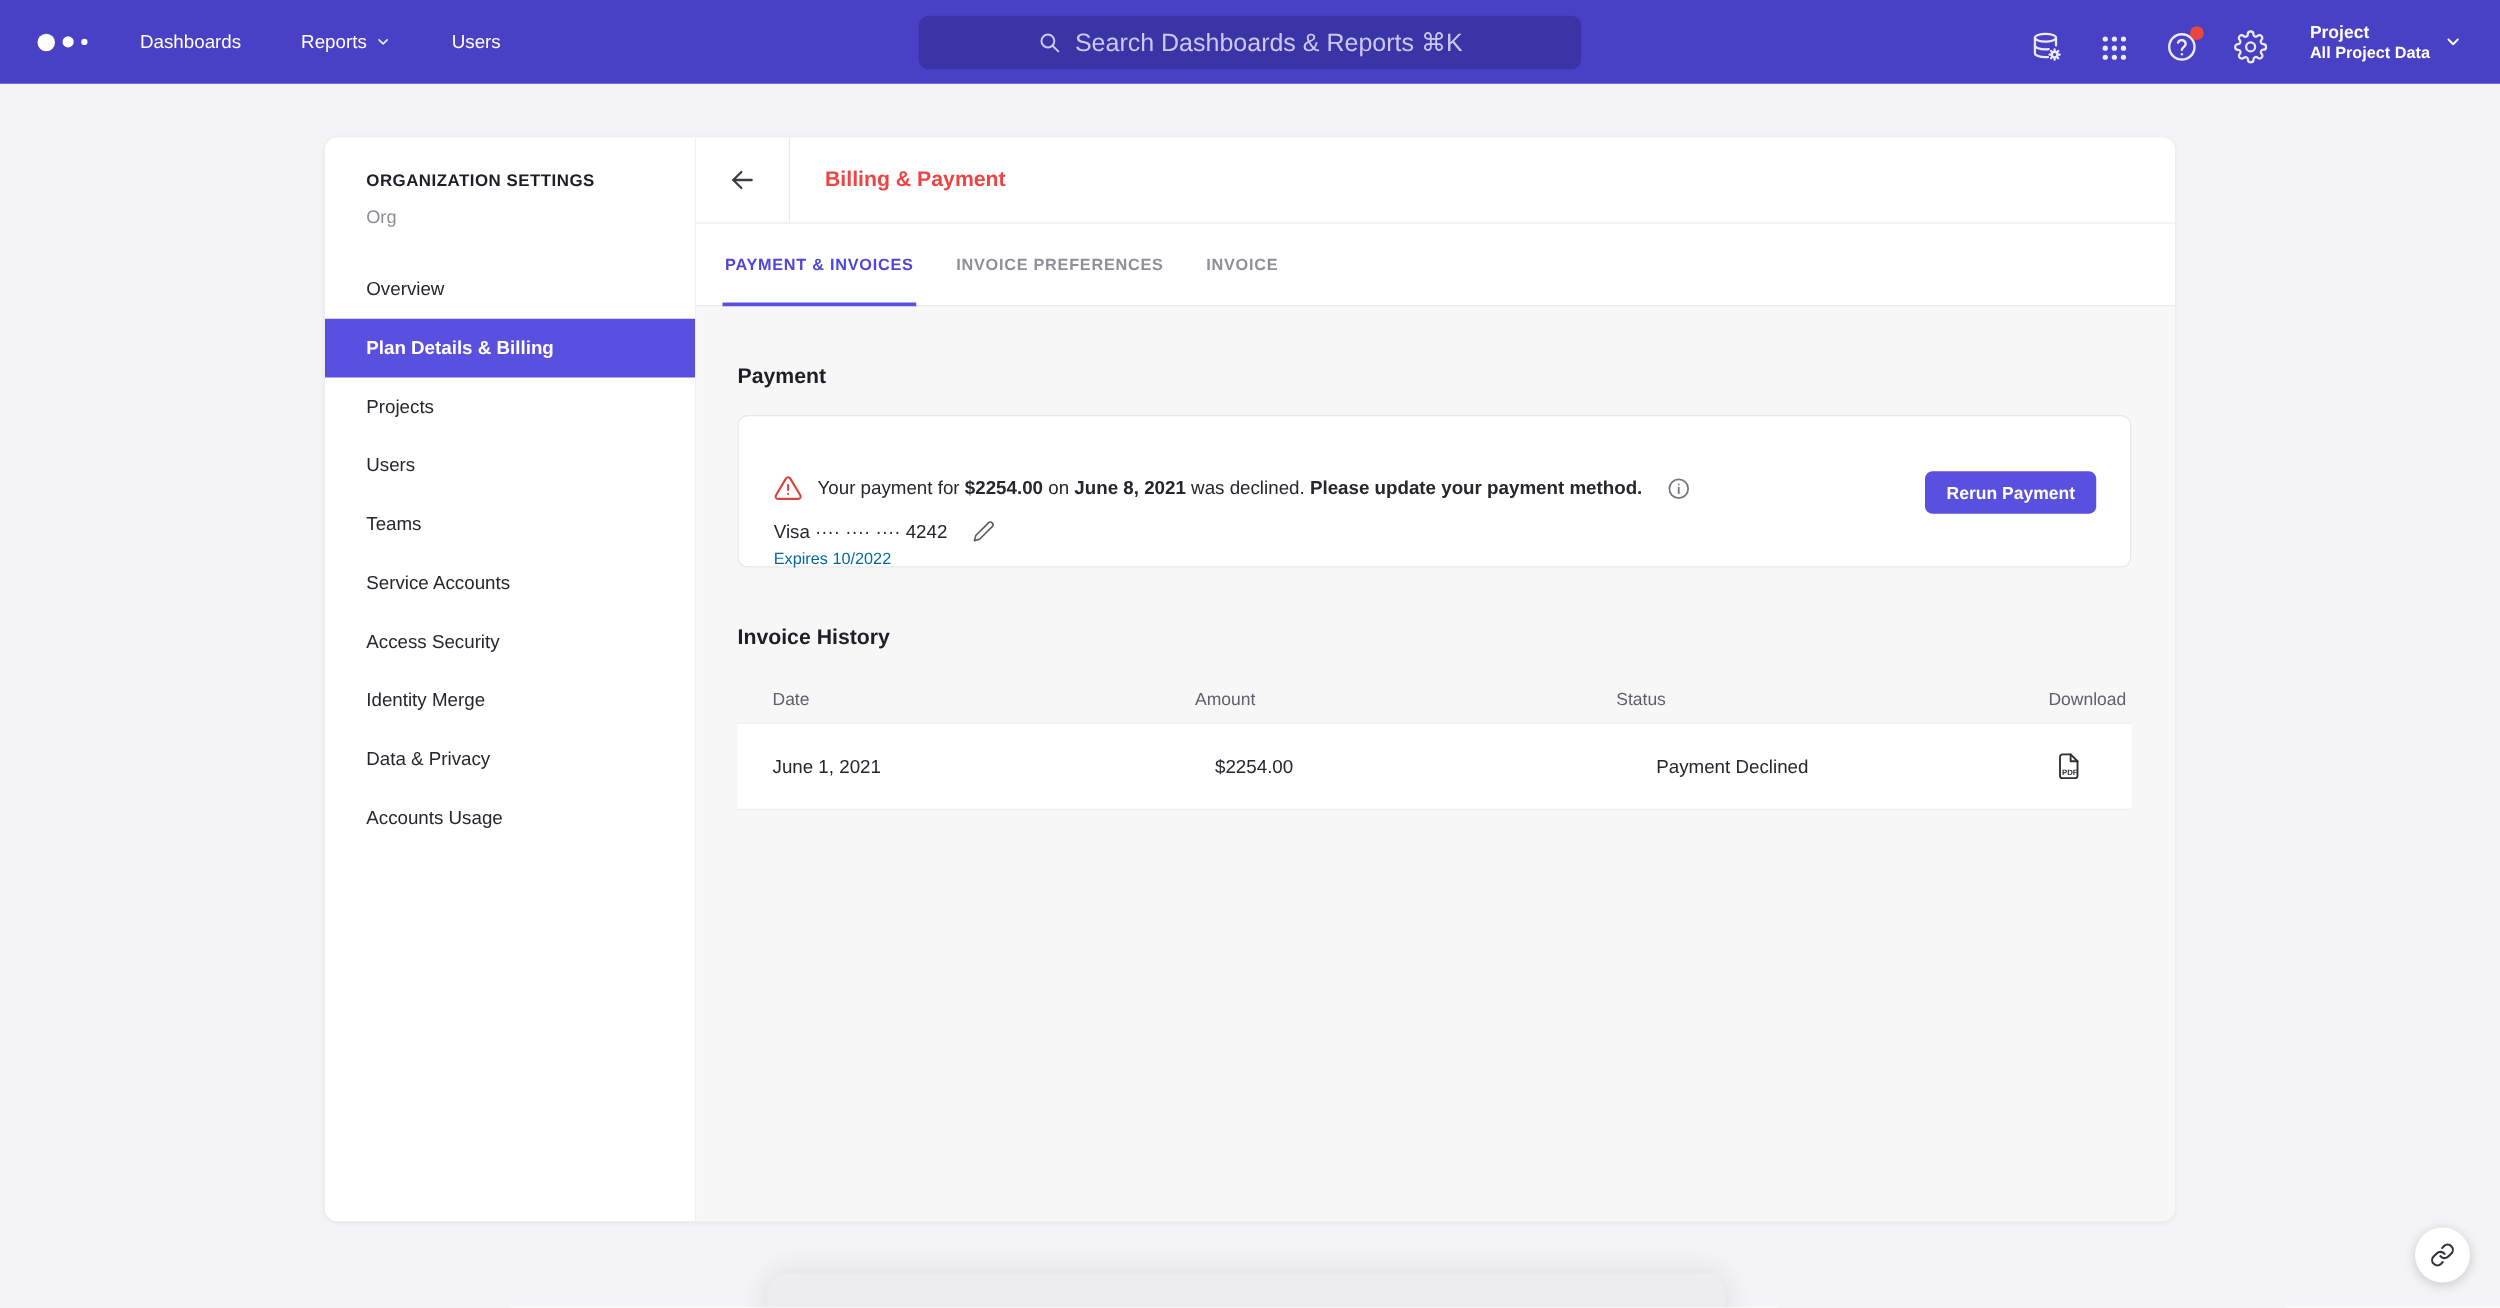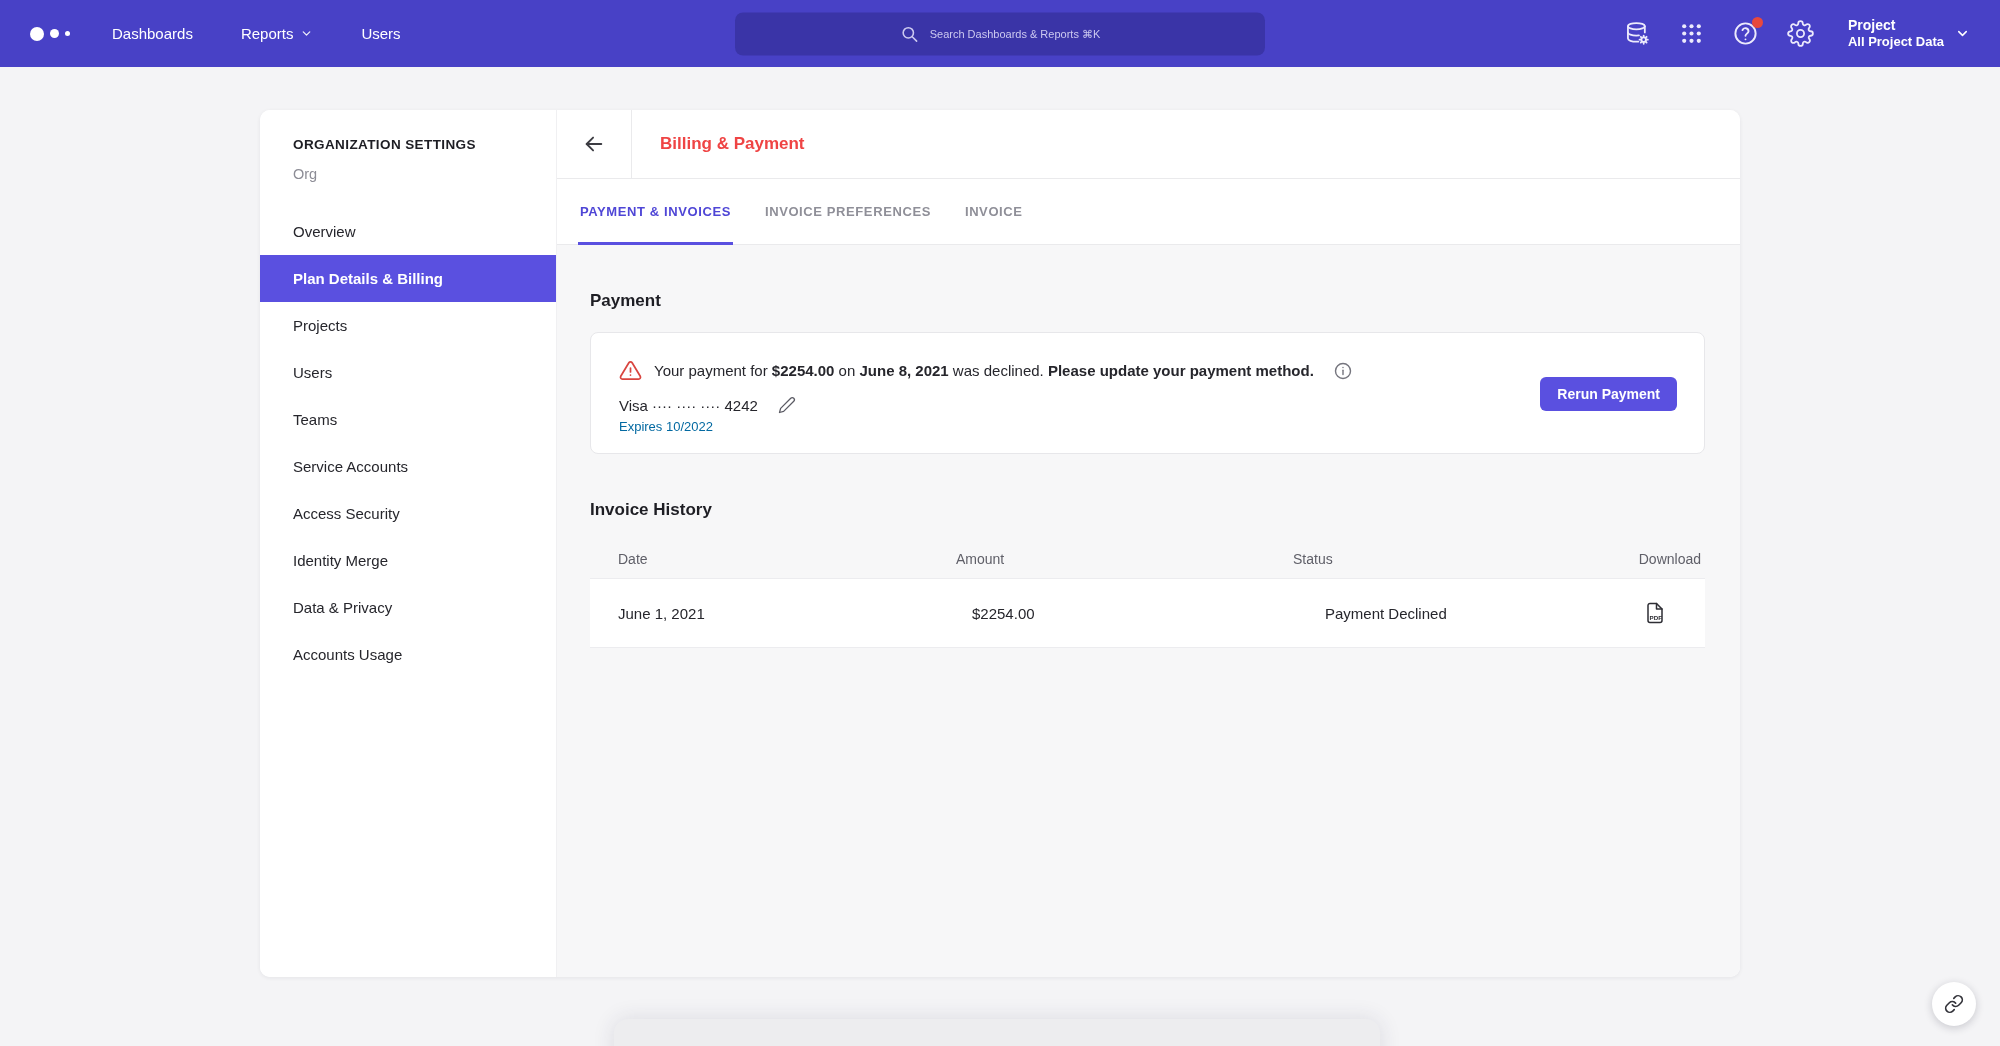--- a/index.html
+++ b/index.html
@@ -22,23 +22,23 @@
   .logo .d1 { width:14px; height:14px; }
   .logo .d2 { width:9px; height:9px; }
   .logo .d3 { width:5px; height:5px; }
   .nav-links { display:flex; align-items:center; gap:48px; }
   .nav-link { display:flex; align-items:center; gap:7px; font-size:15px; font-weight:500; color:#fff; cursor:pointer; }
   .nav-link svg { opacity:.9; }
   .search-box {
     position:absolute; left:50%; top:50%; transform:translate(-50%,-50%);
     width:530px; height:43px; background:rgba(10,8,60,0.22); border-radius:8px;
     display:flex; align-items:center; justify-content:center; gap:11px;
-    color:#ccc9f0; font-size:11px; cursor:text;
-  }
-  .nav-right { margin-left:auto; display:flex; align-items:center; gap:28px; }
+    color:#ccc9f0; font-size:20px; cursor:text;
+  }
+  .nav-right { margin-left:auto; display:flex; align-items:flex-end; gap:28px; }
   .nav-icon-btn { position:relative; color:#eceafc; cursor:pointer; display:flex; }
   .badge-dot { position:absolute; top:-3px; right:-4px; width:11px; height:11px; border-radius:50%; background:#e8483d; }
   .project-switch { display:flex; align-items:center; gap:11px; margin-left:6px; cursor:pointer; }
   .project-lines { line-height:1.3; }
   .project-label { font-size:14px; font-weight:700; }
   .project-value { font-size:13px; font-weight:700; }
 
   
   .page-card {
     position:absolute; left:260px; top:110px; width:1480px; height:867px;
@@ -62,21 +62,21 @@
   .tab.active { color:#4f46d6; }
   .tab.active::after { content:""; position:absolute; left:-2px; right:-2px; bottom:-1px; height:3px; background:#5a50e0; }
 
   .content { flex:1; padding:46px 35px 0 33px; overflow:hidden; }
   .section-heading { font-size:17px; font-weight:700; color:#1e1e24; }
 
   .alert-card {
     position:relative; margin-top:21px; height:122px;
     background:#fff; border:1px solid #e7e7ea; border-radius:8px; padding:26px 28px;
   }
-  .alert-row { display:flex; align-items:center; gap:12px; font-size:15px; color:#26262c; }
+  .alert-row { display:flex; align-items:center; gap:12px; font-size:15px; color:#26262c;margin-top:20px; }
   .alert-row .b { font-weight:700; }
   .warn-icon { color:#d9453f; flex-shrink:0; }
   .info-icon { color:#75757e; margin-left:7px; cursor:pointer; }
   .cc-row { margin-top:14px; display:flex; align-items:center; gap:20px; font-size:15px; color:#26262c; }
   .edit-icon { color:#5b5b64; cursor:pointer; }
   .cc-expires { margin-top:5px; font-size:13px; color:#0369a1; }
   .rerun-btn {
     position:absolute; right:27px; top:44px; height:34px; padding:0 17px;
     background:#5a50e0; color:#fff; border:none; border-radius:6px;
     font-family:inherit; font-size:14px; font-weight:700; cursor:pointer;

